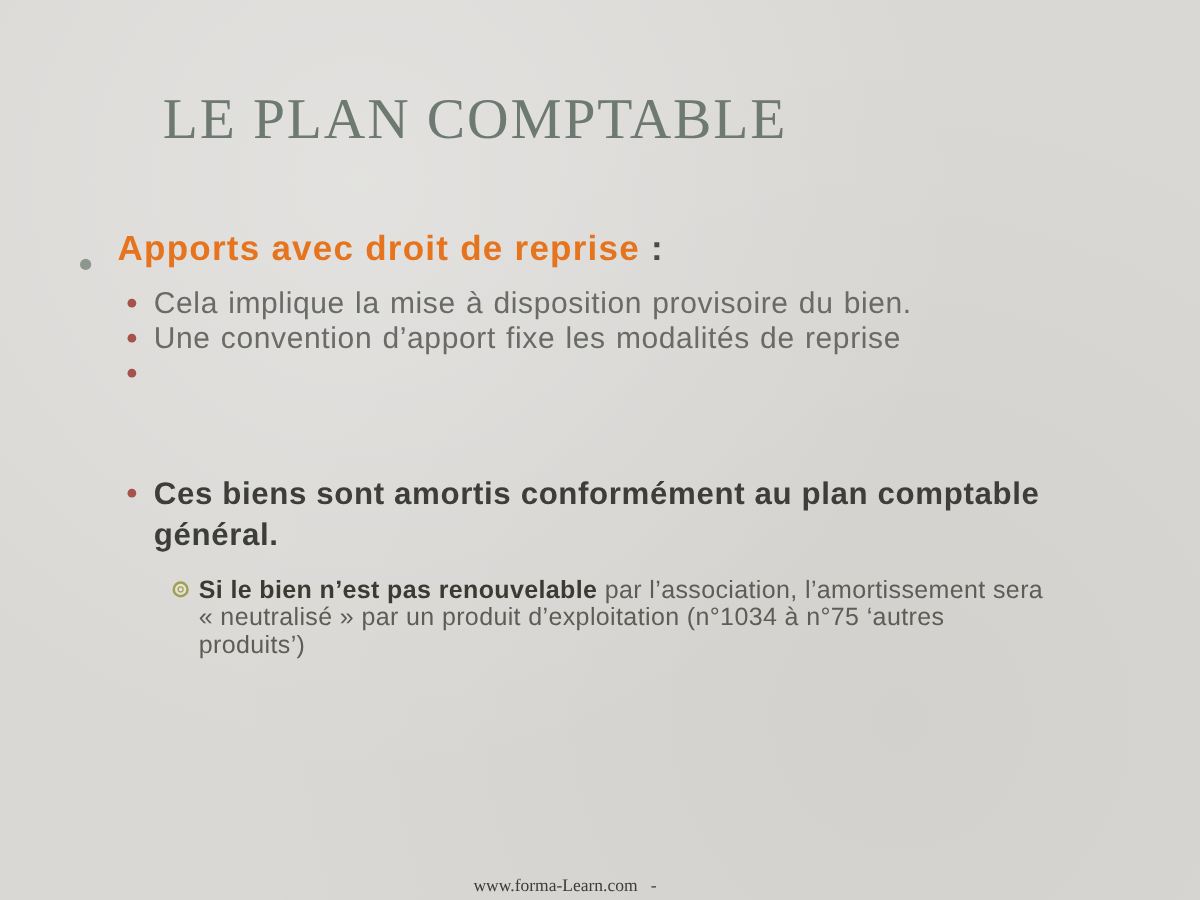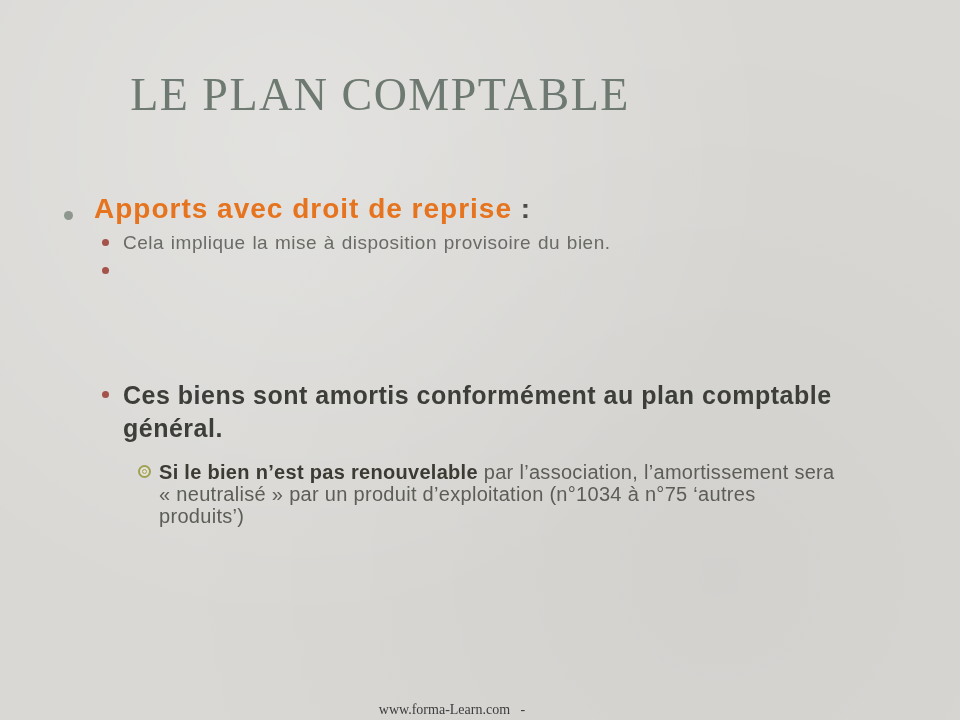--- a/index.html
+++ b/index.html
@@ -22,22 +22,22 @@
     position:absolute;top:68px;left:0;width:760px;
     margin:0;text-align:center;
     font-family:"Liberation Serif", serif;
     font-weight:400;
     font-size:46px;
     letter-spacing:1.5px;
     color:#6e7a71;
   }
   
   .h-row{
-    position:absolute;top:192px;left:64px;
-    display:flex;align-items:center;
+    position:absolute;top:182px;left:64px;
+    display:flex;align-items:flex-end;
   }
   .b1{
     flex:none;width:9px;height:9px;border-radius:50%;
     background:#8d978e;margin:13px 21px 0 0;
   }
   .h-text{
     margin:0;font-size:28px;font-weight:bold;
     letter-spacing:1px;line-height:34px;
   }
   .h-orange{color:#e6731e;}
@@ -49,21 +49,21 @@
   }
   .l2-item{
     display:flex;align-items:flex-start;margin:0 0 1px 0;
   }
   .b2{
     flex:none;width:7px;height:7px;border-radius:50%;
     background:#a4524a;margin:10px 14px 0 0;
   }
   .l2-text{
     white-space:pre-line;
-    font-size:19px;line-height:27px;
+    font-size:24px;line-height:27px;
     letter-spacing:0.5px;word-spacing:1px;
     color:#6a6a66;
   }
   
   .bold-row{
     position:absolute;top:379px;left:102px;width:800px;
     display:flex;align-items:flex-start;
   }
   .bold-row .b2{margin-top:12px;}
   .bold-text{
@@ -125,20 +125,24 @@
     <p class="h-text"><span class="h-orange">Apports avec droit de reprise</span><span class="h-colon"> :</span></p>
   </div>
 
   <ul class="l2">
     <li class="l2-item">
       <span class="b2"></span>
       <span class="l2-text">Cela implique la mise à disposition provisoire du bien.</span>
     </li>
     <li class="l2-item">
       <span class="b2"></span>
+      <span class="l2-text">Une convention d’apport fixe les modalités de reprise</span>
+    </li>
+    <li class="l2-item">
+      <span class="b2"></span>
     </li>
   </ul>
 
   <div class="bold-row">
     <span class="b2"></span>
     <span class="bold-text">Ces biens sont amortis conformément au plan comptable
 général.</span>
   </div>
 
   <ul class="l3">

